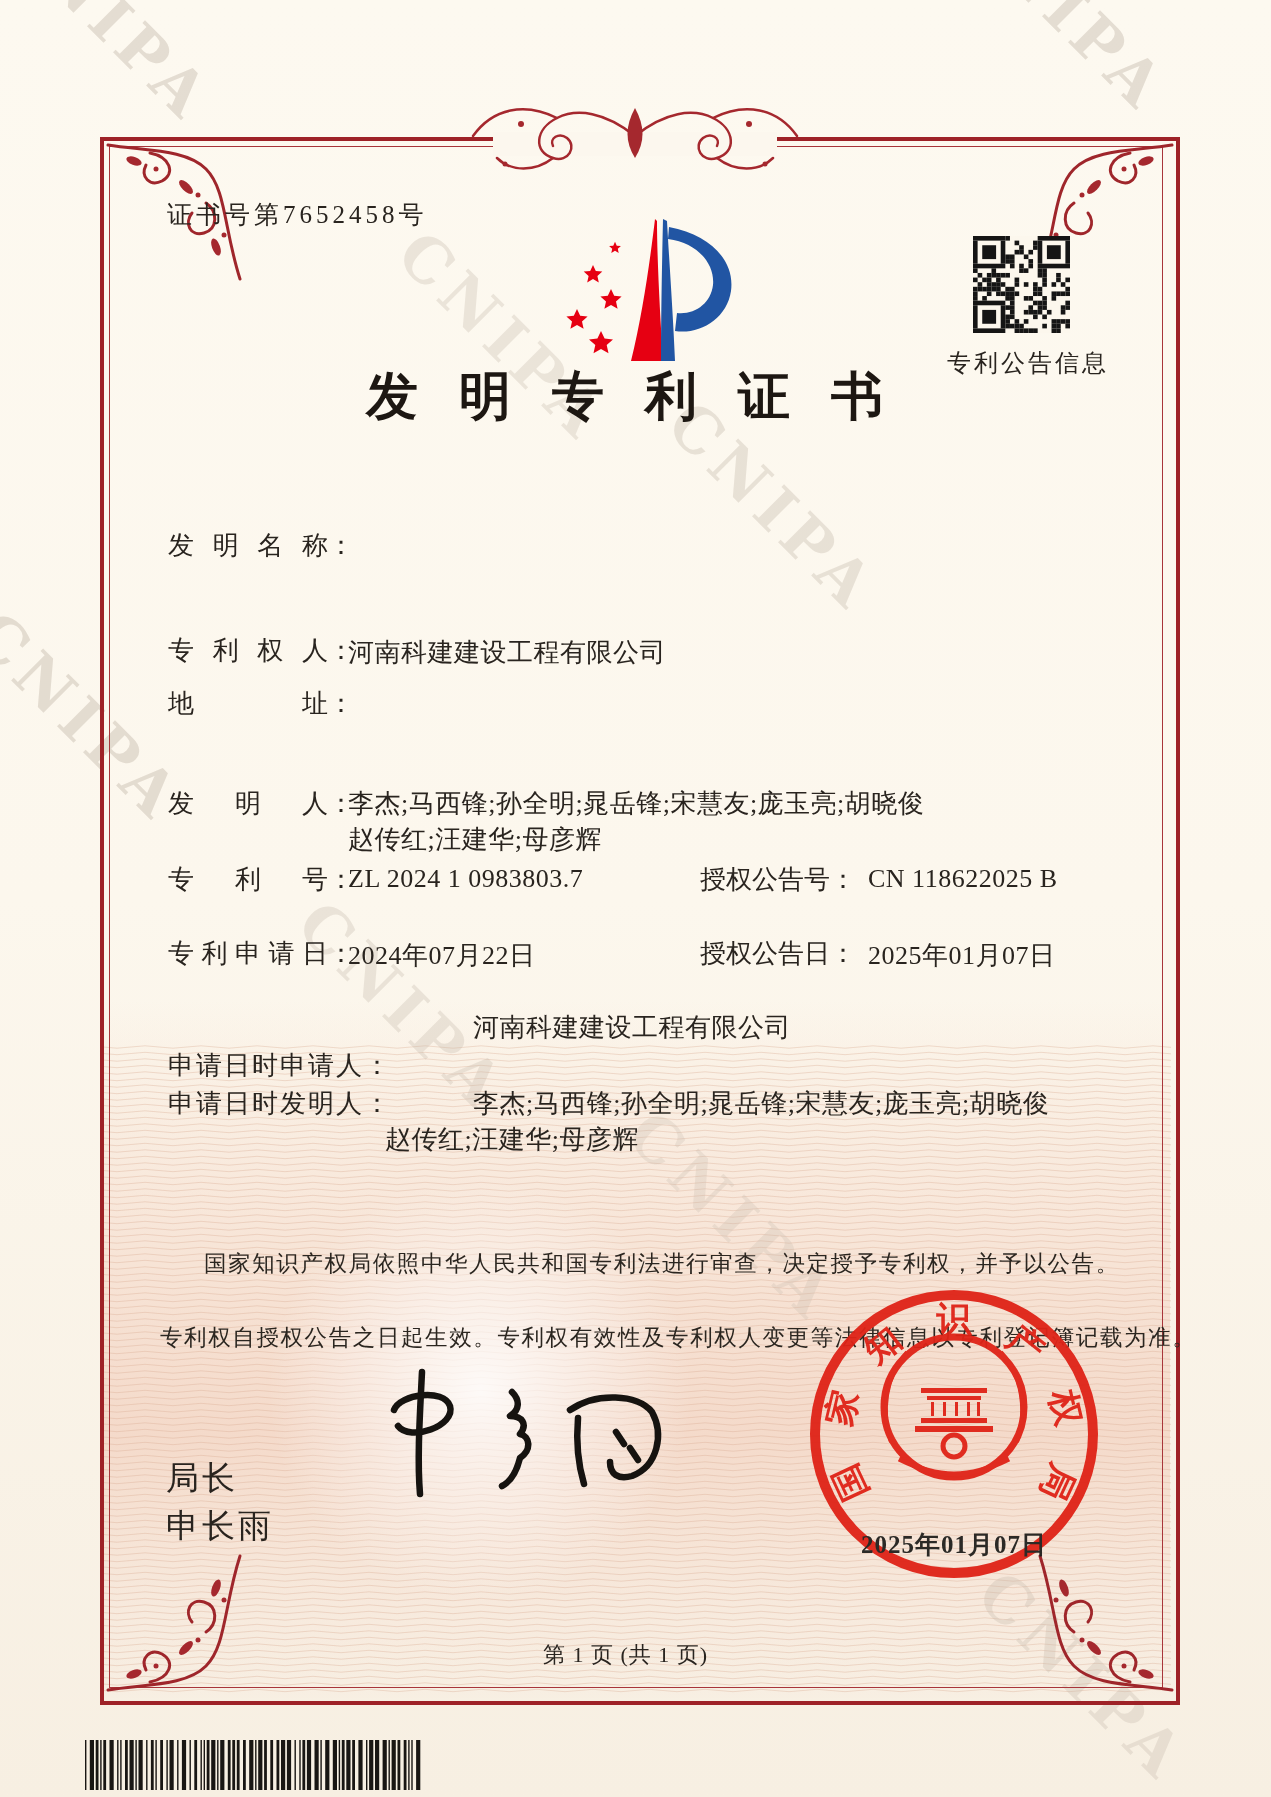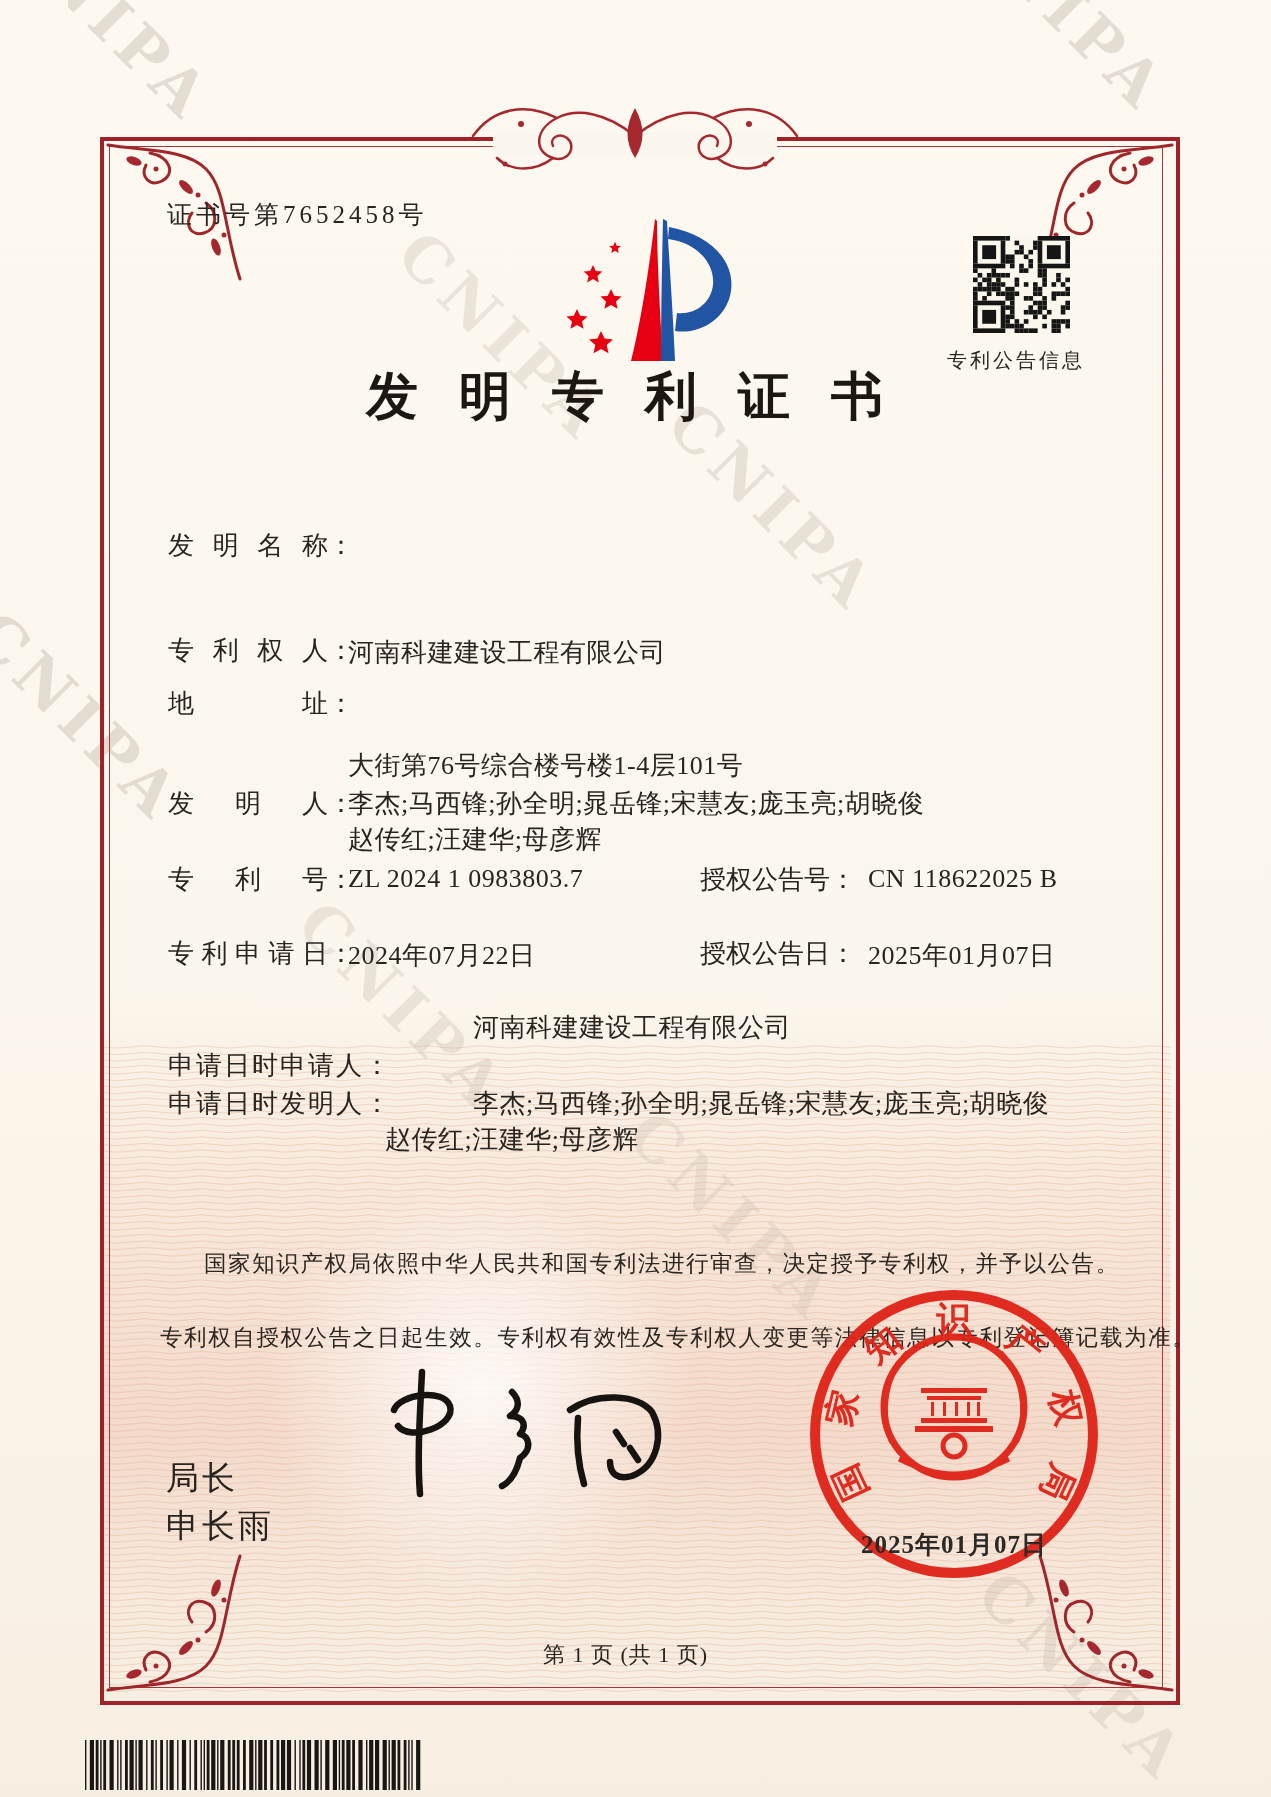--- a/index.html
+++ b/index.html
@@ -12,21 +12,21 @@
       white-space:nowrap;pointer-events:none;}
   
   .frame-outer{position:absolute;left:100px;top:137px;width:1072px;height:1560px;
       border:4px solid #9e2227;}
   .frame-inner{position:absolute;left:109px;top:146px;width:1052px;height:1540px;
       border:1px solid #a8353a;}
   
   .certno{position:absolute;left:167px;top:198px;font-size:25px;letter-spacing:4px;white-space:nowrap;}
   .title{position:absolute;left:366px;top:362px;font-size:52px;font-weight:bold;
          letter-spacing:41px;white-space:nowrap;color:#1d1712;}
-  .qrcap{position:absolute;left:947px;top:347px;font-size:20px;letter-spacing:3px;white-space:nowrap;}
+  .qrcap{position:absolute;left:947px;top:347px;font-size:24px;letter-spacing:3px;white-space:nowrap;}
   .lbl{position:absolute;font-size:26px;white-space:nowrap;}
   .jl{display:inline-block;width:160px;text-align:justify;text-align-last:justify;vertical-align:top;}
   .lbl7{letter-spacing:2px;}
   .val{position:absolute;font-size:26px;white-space:nowrap;letter-spacing:.5px;}
   .legal{position:absolute;font-size:22.5px;letter-spacing:1.6px;white-space:nowrap;color:#2b2620;margin-top:28px;}
   .commissioner{position:absolute;left:166px;font-size:33px;letter-spacing:3px;white-space:nowrap;margin-top:36px;}
   .footerpage{position:absolute;left:543px;top:1640px;font-size:22px;letter-spacing:1px;white-space:nowrap;}
   
   .seal{position:absolute;left:806px;top:1286px;width:296px;height:296px;opacity:.95;}
   .seal .ringchar{position:absolute;width:40px;height:40px;line-height:40px;text-align:center;
@@ -407,21 +407,20 @@
   <div class="qrcap">专利公告信息</div>
 
   <div class="title">发明专利证书</div>
 
   <span class="lbl" style="left:168px;top:528px"><span class="jl">发明名称</span><span>：</span></span>
 
   <span class="lbl" style="left:168px;top:633px"><span class="jl">专利权人</span><span>：</span></span>
   <span class="val" style="left:348px;top:635px">河南科建建设工程有限公司</span>
 
   <span class="lbl" style="left:168px;top:686px"><span class="jl">地址</span><span>：</span></span>
-  <span class="val" style="left:348px;top:748px">大街第76号综合楼号楼1-4层101号</span>
 
   <span class="lbl" style="left:168px;top:786px"><span class="jl">发明人</span><span>：</span></span>
   <span class="val" style="left:348px;top:786px">李杰;马西锋;孙全明;晁岳锋;宋慧友;庞玉亮;胡晓俊</span>
   <span class="val" style="left:348px;top:822px">赵传红;汪建华;母彦辉</span>
 
   <span class="lbl" style="left:168px;top:862px"><span class="jl">专利号</span><span>：</span></span>
   <span class="val" style="left:348px;top:864px">ZL 2024 1 0983803.7</span>
   <span class="lbl" style="left:700px;top:862px"><span>授权公告号</span><span>：</span></span>
   <span class="val" style="left:868px;top:864px">CN 118622025 B</span>
 

